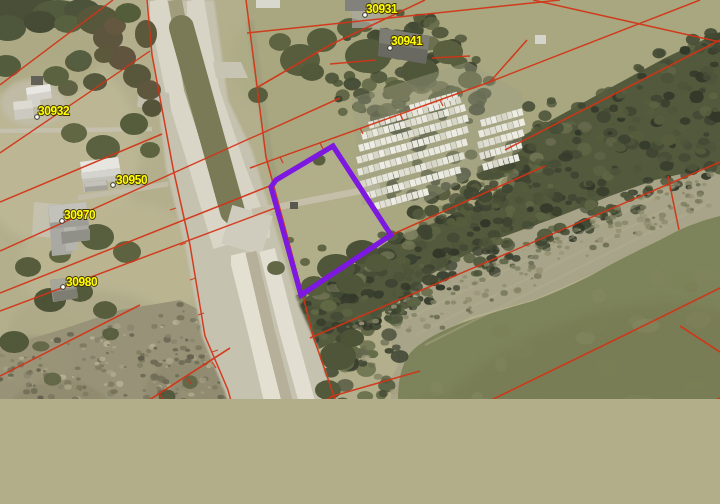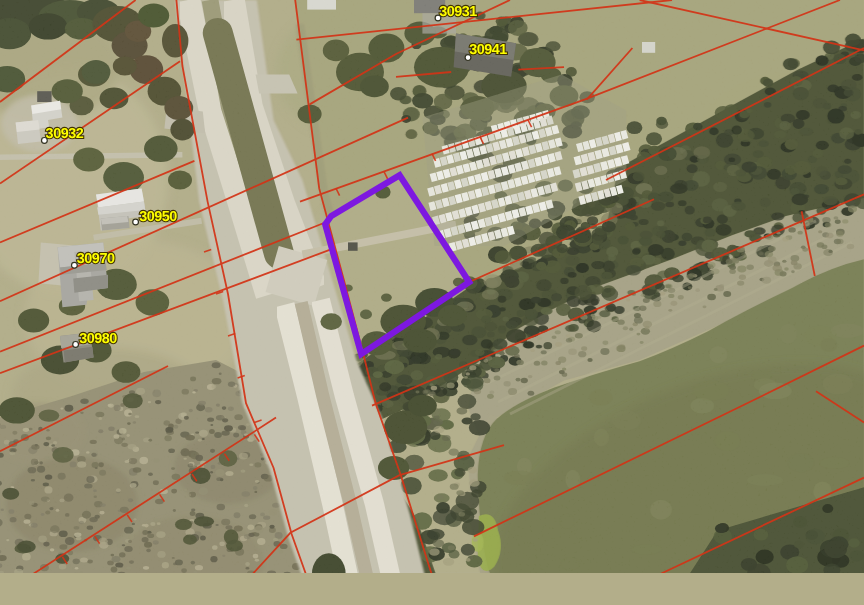--- a/index.html
+++ b/index.html
@@ -1,16 +1,16 @@
 <!DOCTYPE html>
 <html><head>
 <meta charset="utf-8">
 <style>
 html,body{margin:0;padding:0;background:#b3ae8a;}
-#map{width:720px;height:477px;position:relative;overflow:hidden;font-family:"Liberation Sans",sans-serif;}
+#map{width:720px;height:399px;position:relative;overflow:hidden;font-family:"Liberation Sans",sans-serif;}
 </style>
 </head>
 <body>
 <div id="map">
 <svg width="720" height="504" viewBox="0 0 720 504" xmlns="http://www.w3.org/2000/svg">
 <defs>
 <filter id="grain" x="0" y="0" width="100%" height="100%">
   <feTurbulence type="fractalNoise" baseFrequency="0.5" numOctaves="2" seed="7" result="n"></feTurbulence>
   <feColorMatrix in="n" type="matrix" values="0 0 0 0 0.5  0 0 0 0 0.5  0 0 0 0 0.45  0.8 0.8 0.8 0 0"></feColorMatrix>
 </filter>

